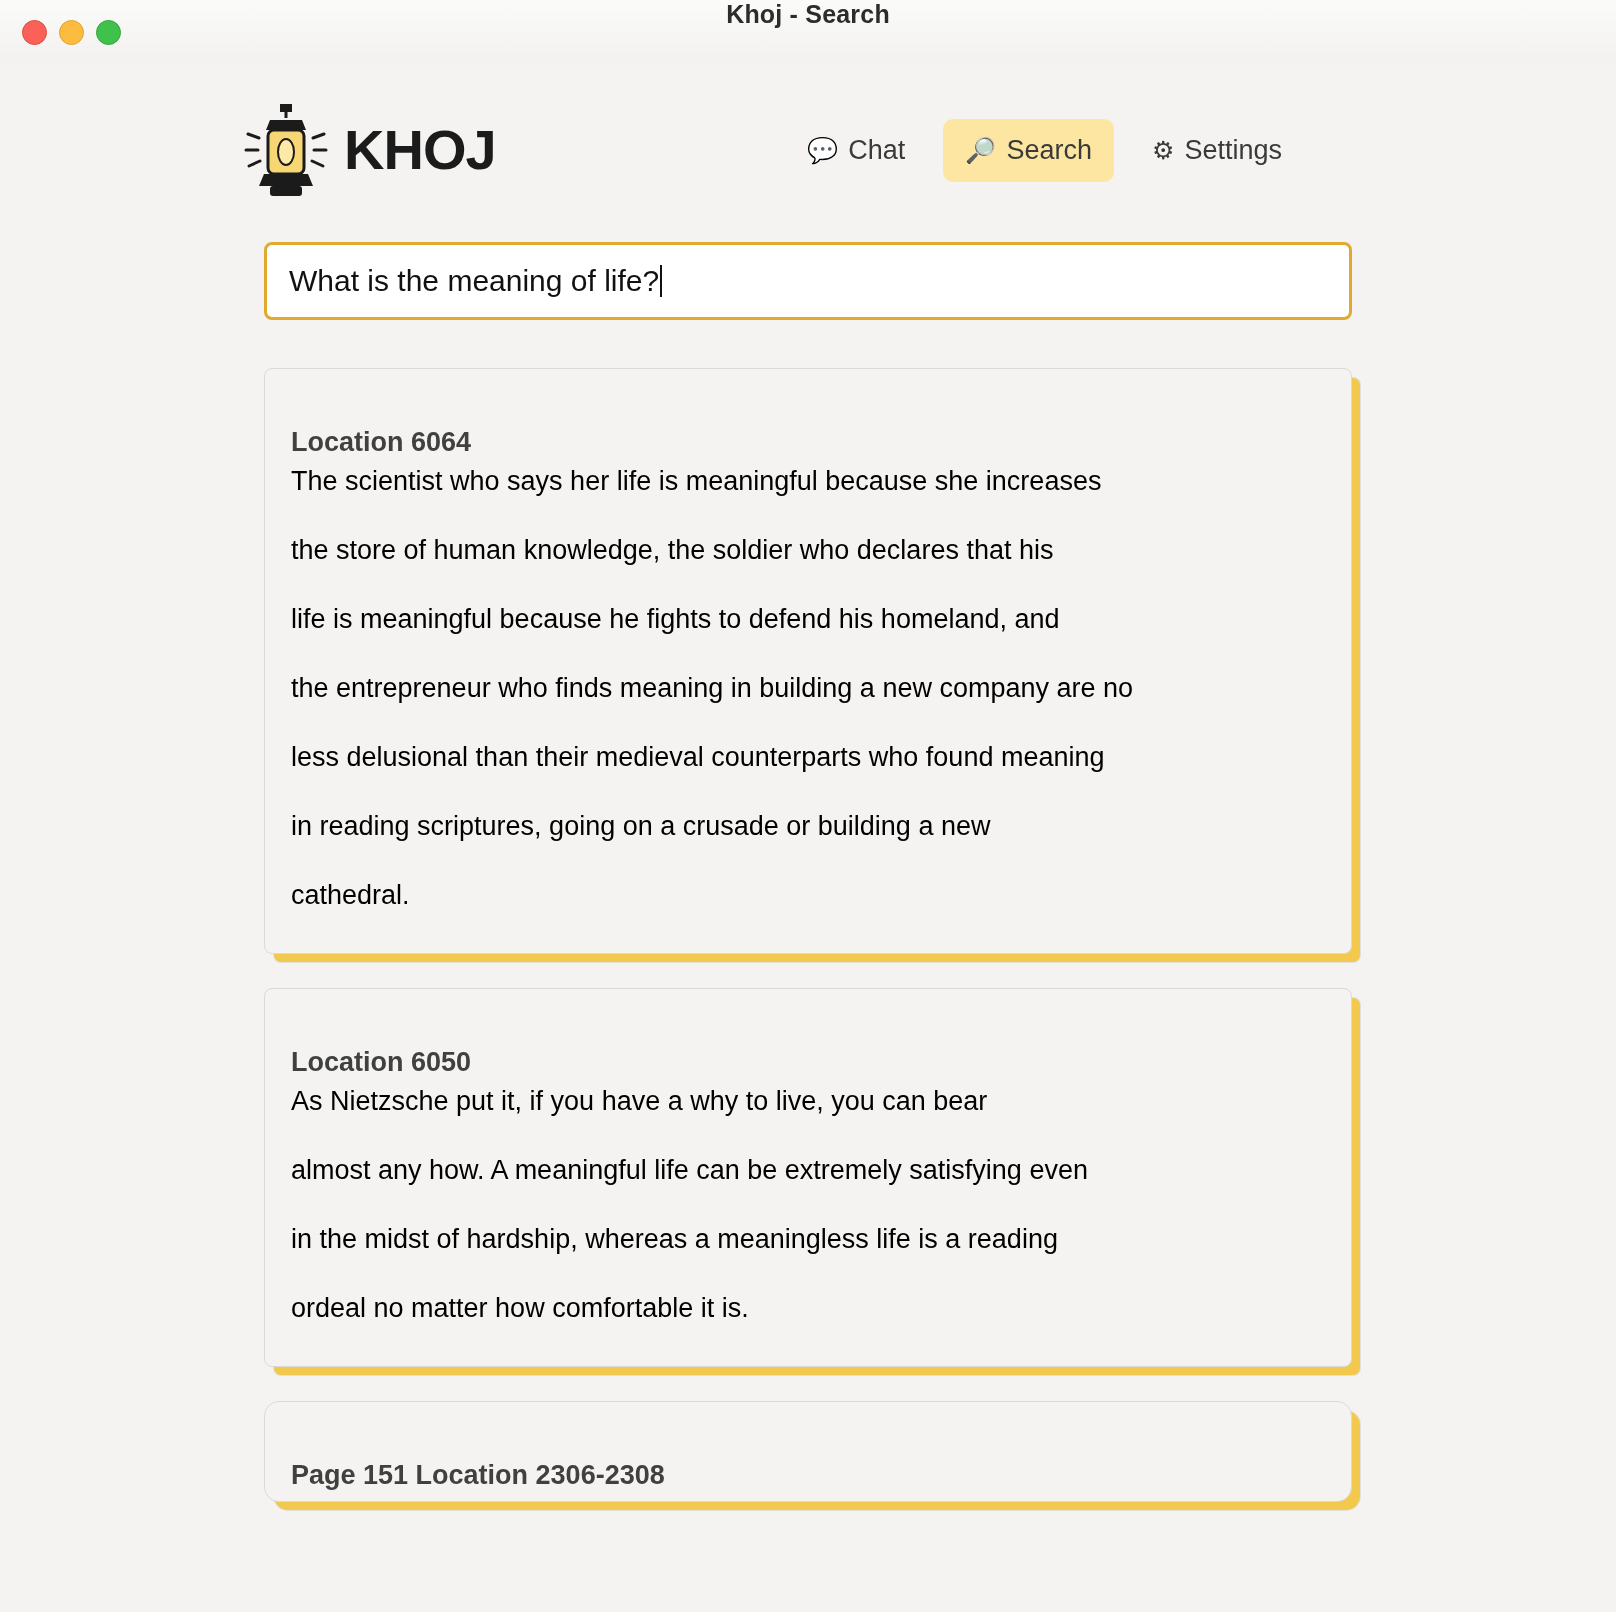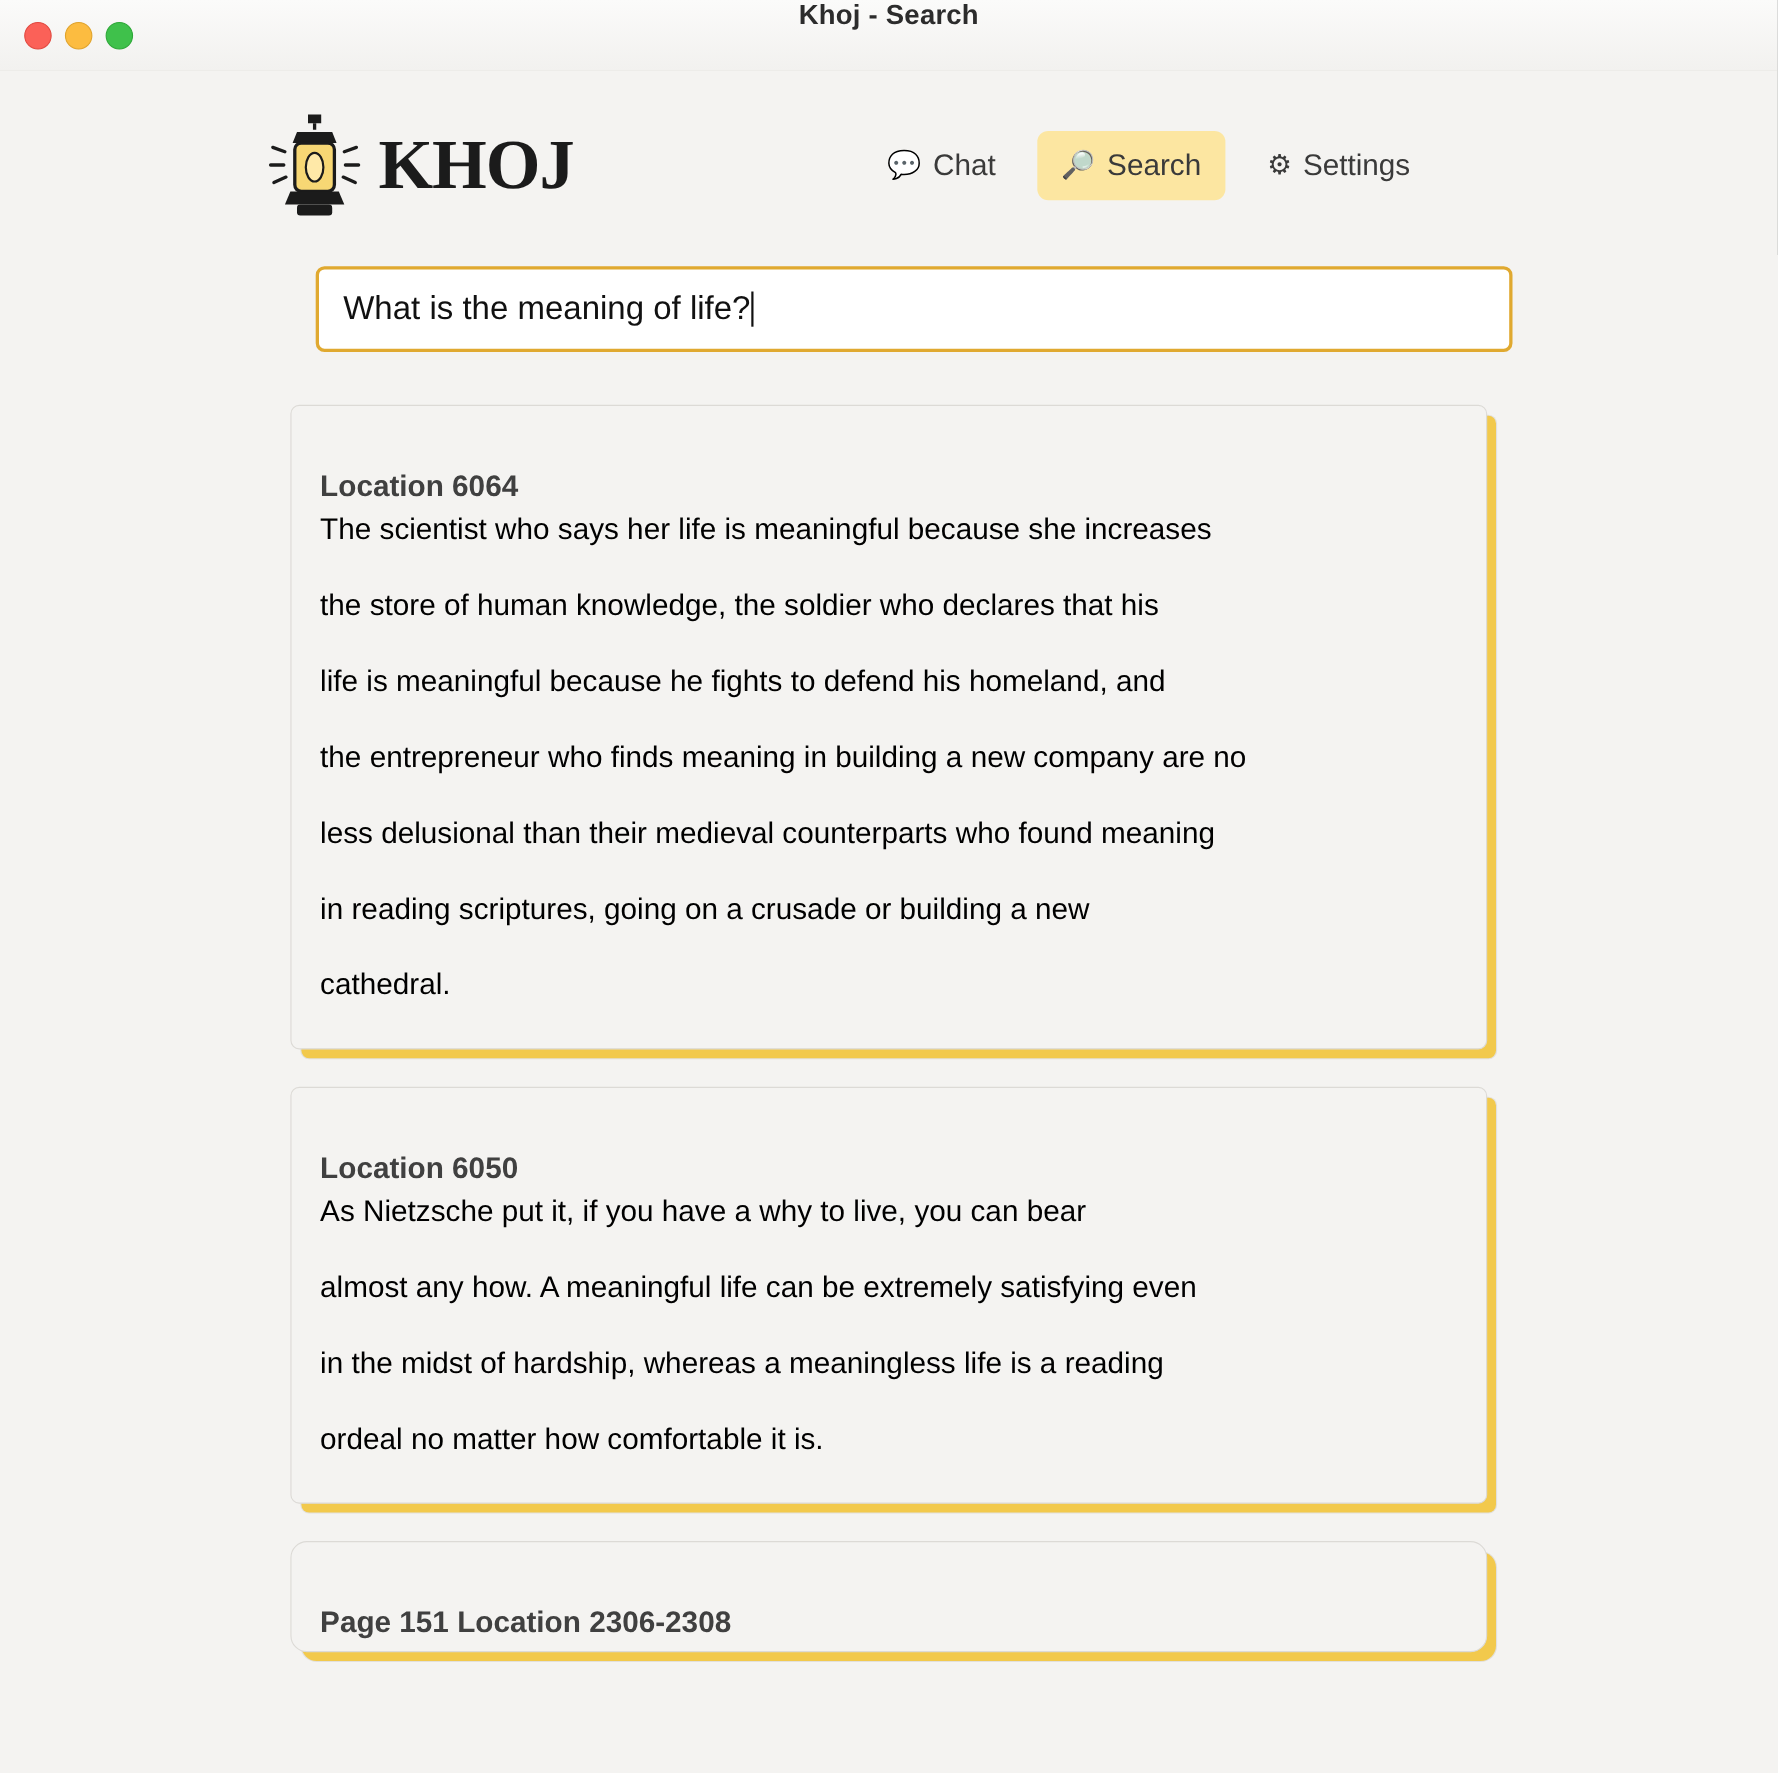--- a/index.html
+++ b/index.html
@@ -78,25 +78,25 @@
     display: flex;
     align-items: center;
     gap: 12px;
   }
   .lantern {
     width: 92px;
     height: 104px;
     display: block;
   }
   .brand {
-    font-size: 64px;
+    font-size: 56px;
     font-weight: 900;
     letter-spacing: -1px;
     color: #1b1b1b;
-    font-family: Liberation Serif, serif;
+    font-family: Liberation Sans, sans-serif;
     line-height: 1;
   }
   .nav {
     margin-left: auto;
     display: flex;
     align-items: center;
     gap: 16px;
     padding-right: 262px;
   }
   .nav-item {
@@ -116,21 +116,20 @@
   .nav-icon {
     font-size: 25px;
     line-height: 1;
     display: inline-block;
     filter: grayscale(35%);
   }
 
   
   .search-row {
     padding: 28px 264px 0 264px;
-    margin-left: 23px;
   }
   .search-box {
     box-sizing: border-box;
     width: 1088px;
     height: 78px;
     border: 3px solid #e0a930;
     border-radius: 8px;
     background: #ffffff;
     display: flex;
     align-items: center;

